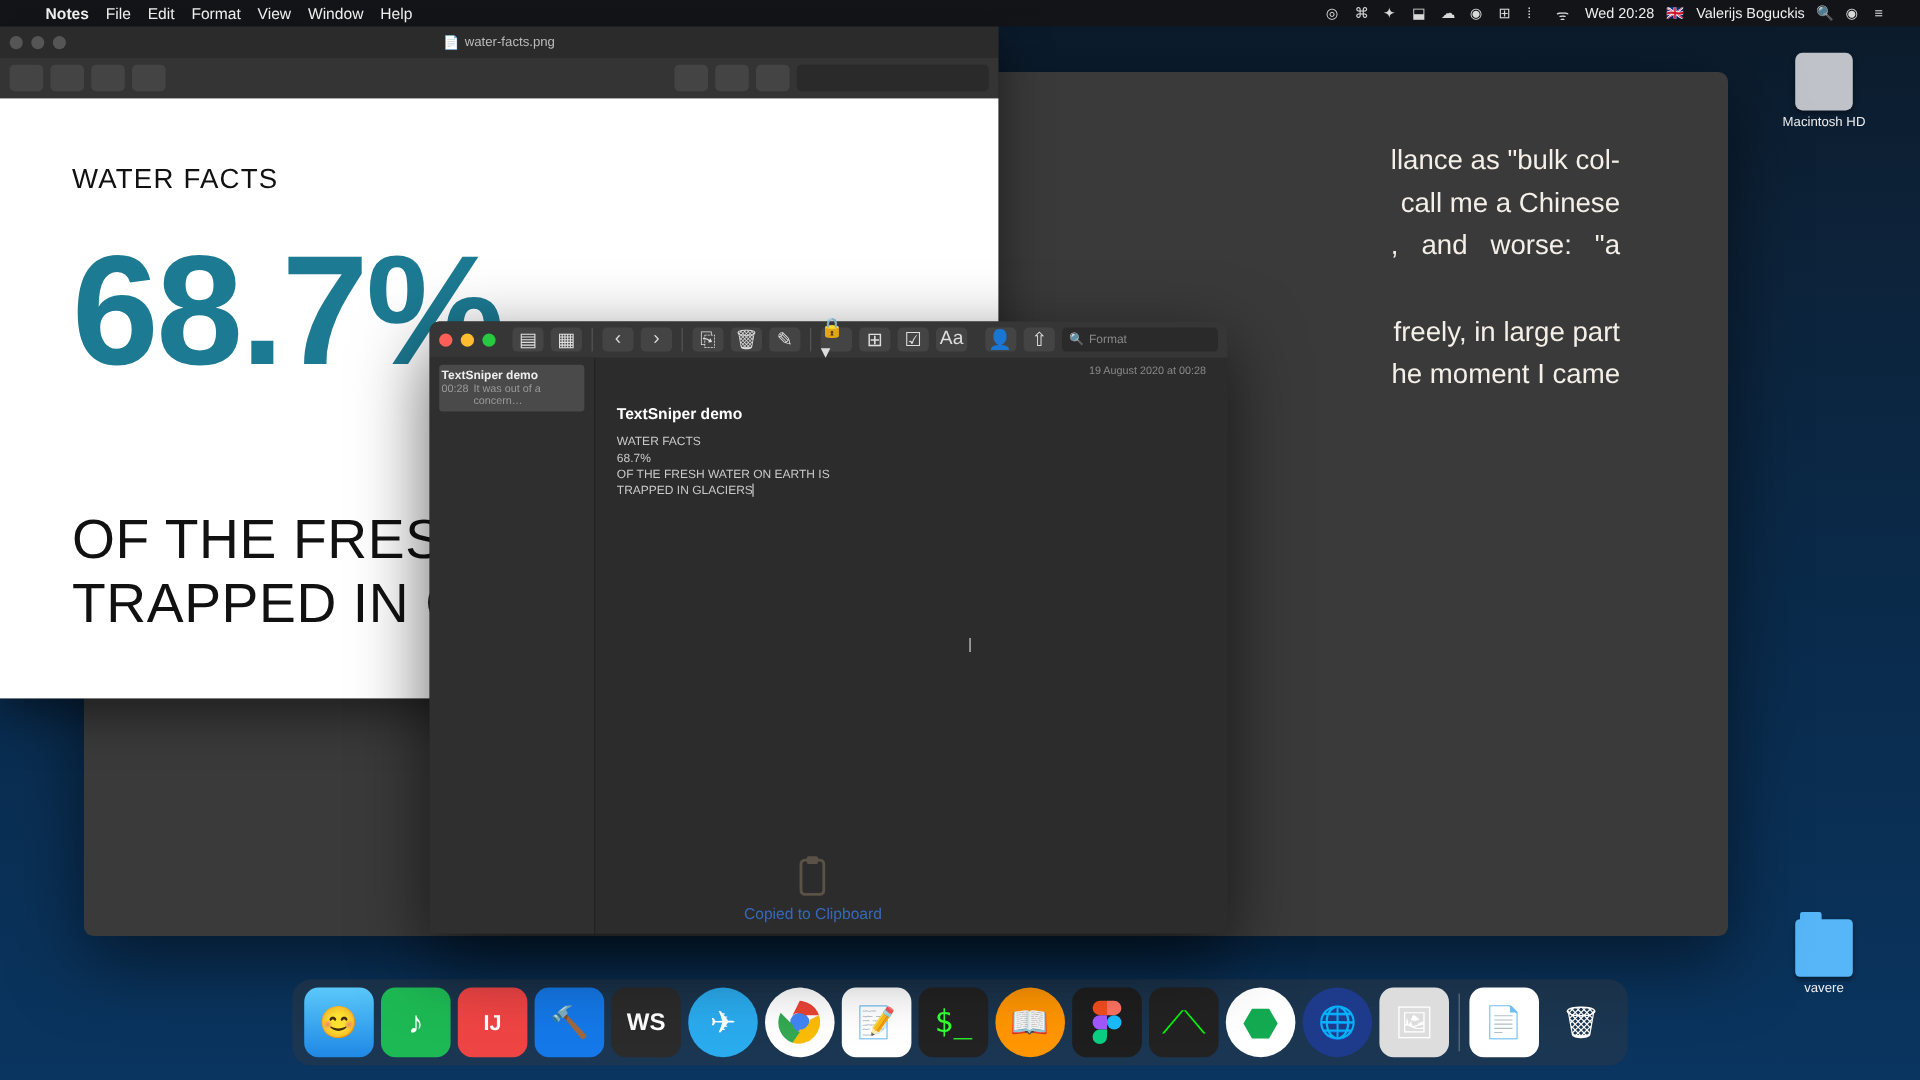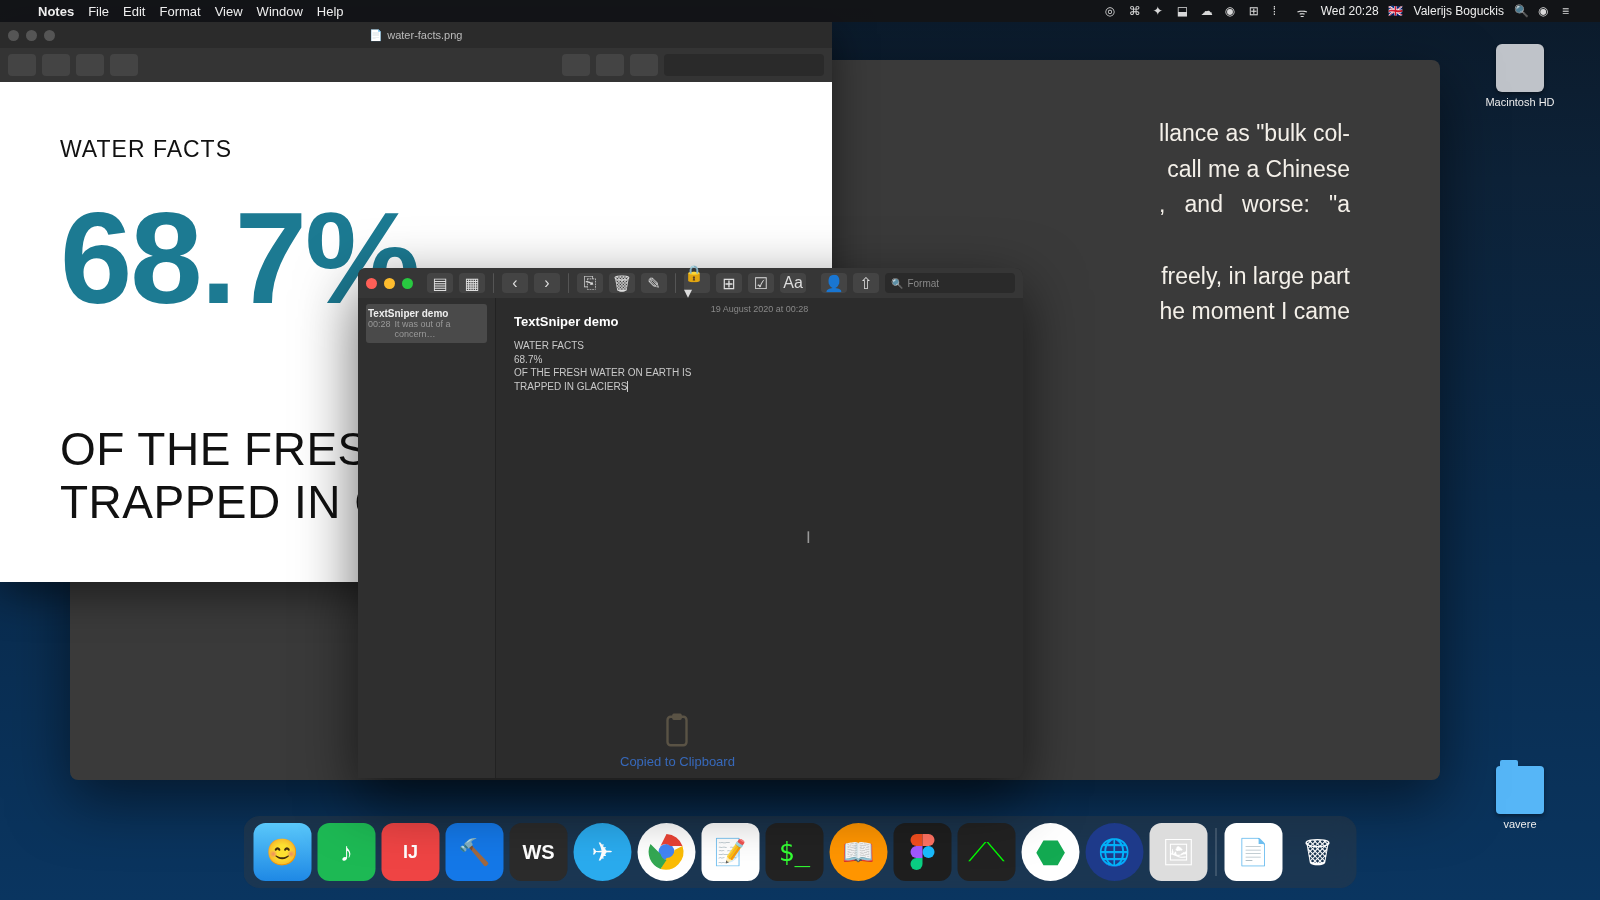--- a/index.html
+++ b/index.html
@@ -41,21 +41,21 @@
 .notes .tbtn.sep{width:1px;background:#555;margin:0 2px}
 .notes .spacer{flex:1}
 .notes .nsearch{width:130px;height:20px;background:#2a2a2a;border-radius:4px;font-size:10px;color:#888;display:flex;align-items:center;padding:0 6px;gap:4px}
 .notes .content{flex:1;display:flex;min-height:0}
 .notes .sidebar{width:138px;background:#2f2f2f;border-right:1px solid #222;padding:6px 8px;font-size:10px}
 .notes .sidebar .item{padding:4px 2px;border-radius:3px}
 .notes .sidebar .item.sel{background:#4a4a4a}
 .notes .sidebar .item .t{color:#eee;font-weight:600}
 .notes .sidebar .item .s{color:#999;font-size:9px;display:flex;gap:4px}
 .notes .editor{flex:1;padding:6px 18px;font-size:10px;color:#ccc;position:relative}
-.notes .editor .date{text-align:center;color:#888;font-size:9px;margin-bottom:0}
+.notes .editor .date{text-align:right;color:#888;font-size:9px;margin-bottom:23px}
 .notes .editor h3{font-size:13px;color:#fff;font-weight:600;margin-bottom:10px}
 .notes .editor p{margin-bottom:10px;line-height:1.35;color:#c9c9c9}
 .notes .editor .cursor{display:inline-block;width:1px;height:11px;background:#ccc;vertical-align:middle}
 .text-cursor{position:absolute;left:310px;top:230px;font-size:16px;color:#999}
 
 .notif{position:absolute;left:620px;top:712px;z-index:30;text-align:left;color:#3b82f6;font-size:13px;opacity:.7}
 .notif .icon{width:38px;height:38px;margin:0 auto 4px;opacity:.6}
 
 .dock{position:absolute;bottom:12px;left:50%;transform:translateX(-50%);height:72px;background:rgba(60,60,60,.35);border-radius:16px;display:flex;align-items:center;padding:0 10px;gap:6px;backdrop-filter:blur(10px)}
 .dock .app{width:58px;height:58px;border-radius:12px;display:flex;align-items:center;justify-content:center;font-size:26px;color:#fff}

